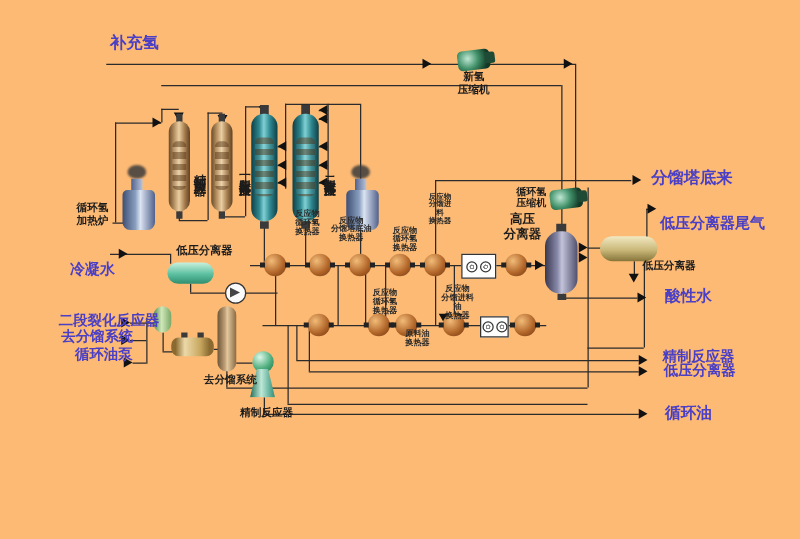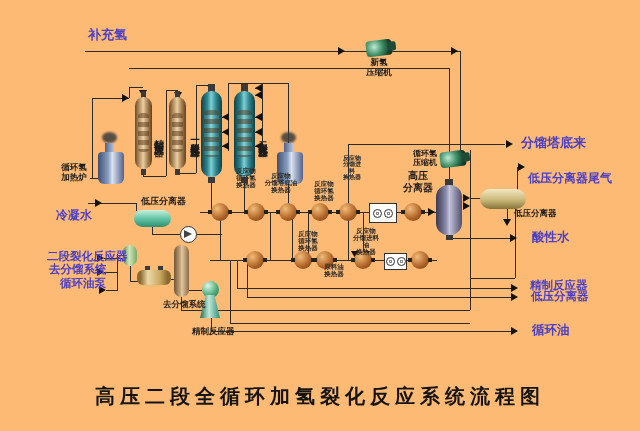--- a/index.html
+++ b/index.html
@@ -287,14 +287,13 @@
 换热器</div>
   <div class="tiny" style="left:296px;top:231px;width:24px">反应物
 循环氢
 换热器</div>
   <div class="tiny" style="left:350px;top:228px;width:32px">反应物
 分馏进料油
 换热器</div>
   <div class="tiny" style="left:322px;top:264px;width:24px">原料油
 换热器</div>
 
-  <div id="title">高压二段全循环加氢裂化反应系统流程图</div>
 </div>
 
 </body></html>

